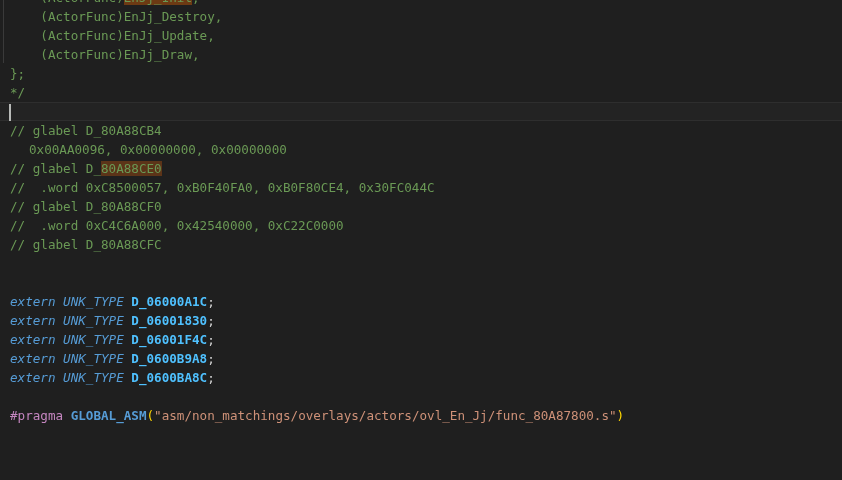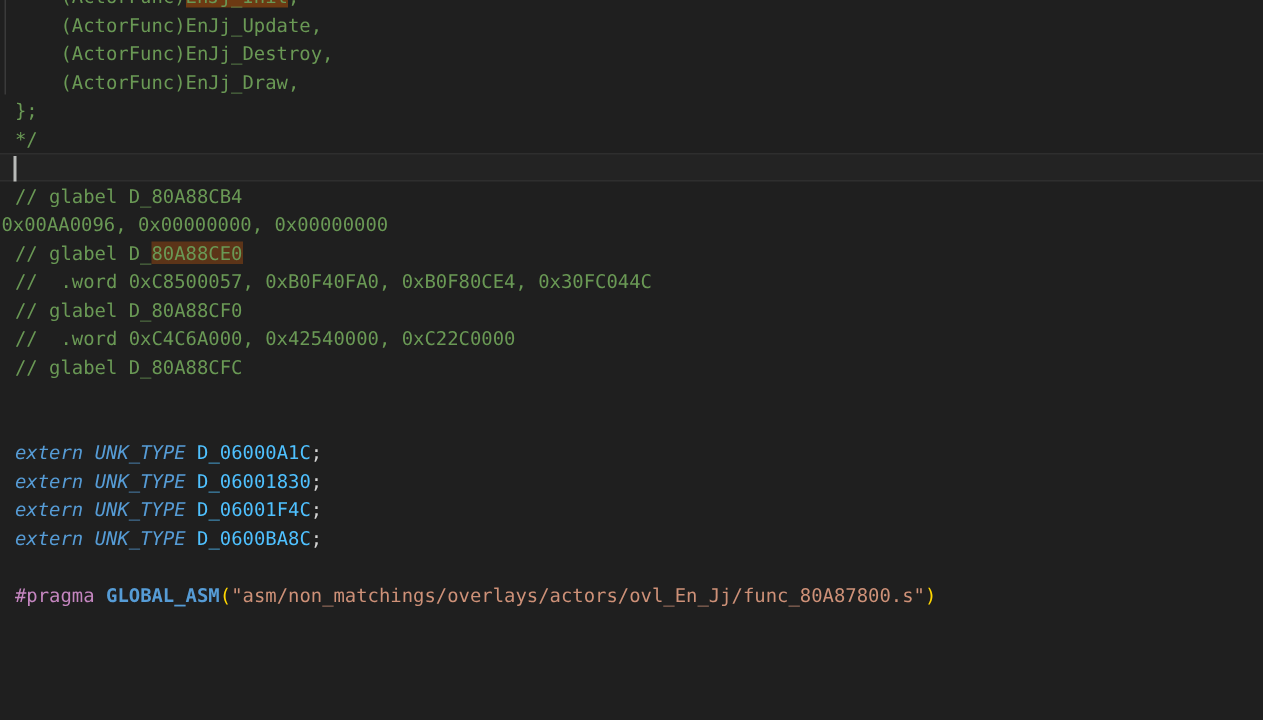--- a/index.html
+++ b/index.html
@@ -8,29 +8,29 @@
     background:var(--bg,#1f1f1f);
     font-family:"DejaVu Sans Mono","Liberation Mono",monospace;
   }
   .editor{position:relative;width:842px;height:480px;overflow:hidden;}
   .code{position:absolute;top:-12px;left:0;right:0;}
   .line{
     height:19px;line-height:19px;font-size:12.6px;
     padding-left:10px;white-space:pre;color:var(--fg,#d4d4d4);
     box-sizing:border-box;position:relative;
   }
-  .line.wrap{padding-left:1px;}
+  .line.wrap{padding-left:1px;margin-left:28px;}
   .line.current{
     background:var(--line-highlight,#232323);
     border-top:1px solid var(--line-highlight-border,#2e2e2e);
     border-bottom:1px solid var(--line-highlight-border,#2e2e2e);
   }
   .cm{color:var(--comment,#6a9955);}
   .kw{color:var(--keyword,#569cd6);font-style:italic;}
-  .gv{color:var(--global-var,#4fc1ff);font-weight:normal;}
+  .gv{color:var(--global-var,#4fc1ff);font-weight:bold;}
   .pl{color:var(--fg,#d4d4d4);}
   .pr{color:var(--pragma,#c586c0);}
   .mc{color:var(--macro,#569cd6);font-weight:bold;margin-top:21px;}
   .br{color:var(--bracket,#ffd700);}
   .st{color:var(--string,#ce9178);}
   .hl{background:var(--find-match,#5c3418);}
   .hla{background:var(--find-match-active,#6d3a13);}
   .cursor{
     position:absolute;left:9px;top:1px;width:2px;height:17px;
     background:var(--cursor,#b8bab8);
@@ -40,36 +40,37 @@
     background:var(--indent-guide,#3a3a3a);
   }
 </style>
 </head>
 <body>
 
 <div class="editor">
   <div class="indent-guide"></div>
   <div class="code">
       <div class="line"><span class="cm">    (ActorFunc)</span><span class="cm hla">EnJj_Init</span><span class="cm">,</span></div>
+      <div class="line"><span class="cm">    (ActorFunc)EnJj_Destroy,</span></div>
       <div class="line"><span class="cm">    (ActorFunc)EnJj_Update,</span></div>
-      <div class="line"><span class="cm">    (ActorFunc)EnJj_Destroy,</span></div>
       <div class="line"><span class="cm">    (ActorFunc)EnJj_Draw,</span></div>
       <div class="line"><span class="cm">};</span></div>
       <div class="line"><span class="cm">*/</span></div>
       <div class="line current"><div class="cursor"></div></div>
       <div class="line"><span class="cm">// glabel D_80A88CB4</span></div>
       <div class="line wrap"><span class="cm">0x00AA0096, 0x00000000, 0x00000000</span></div>
       <div class="line"><span class="cm">// glabel D_</span><span class="cm hl">80A88CE0</span></div>
       <div class="line"><span class="cm">//  .word 0xC8500057, 0xB0F40FA0, 0xB0F80CE4, 0x30FC044C</span></div>
       <div class="line"><span class="cm">// glabel D_80A88CF0</span></div>
       <div class="line"><span class="cm">//  .word 0xC4C6A000, 0x42540000, 0xC22C0000</span></div>
       <div class="line"><span class="cm">// glabel D_80A88CFC</span></div>
       <div class="line"></div>
       <div class="line"></div>
       <div class="line"><span class="kw">extern</span><span class="pl"> </span><span class="kw">UNK_TYPE</span><span class="pl"> </span><span class="gv">D_06000A1C</span><span class="pl">;</span></div>
       <div class="line"><span class="kw">extern</span><span class="pl"> </span><span class="kw">UNK_TYPE</span><span class="pl"> </span><span class="gv">D_06001830</span><span class="pl">;</span></div>
       <div class="line"><span class="kw">extern</span><span class="pl"> </span><span class="kw">UNK_TYPE</span><span class="pl"> </span><span class="gv">D_06001F4C</span><span class="pl">;</span></div>
+      <div class="line"><span class="kw">extern</span><span class="pl"> </span><span class="kw">UNK_TYPE</span><span class="pl"> </span><span class="gv">D_0600B9A8</span><span class="pl">;</span></div>
       <div class="line"><span class="kw">extern</span><span class="pl"> </span><span class="kw">UNK_TYPE</span><span class="pl"> </span><span class="gv">D_0600BA8C</span><span class="pl">;</span></div>
       <div class="line"></div>
       <div class="line"><span class="pr">#pragma</span><span class="pl"> </span><span class="mc">GLOBAL_ASM</span><span class="br">(</span><span class="st">"asm/non_matchings/overlays/actors/ovl_En_Jj/func_80A87800.s"</span><span class="br">)</span></div>
       <div class="line"></div>
     </div>
 </div>
 
 </body></html>

